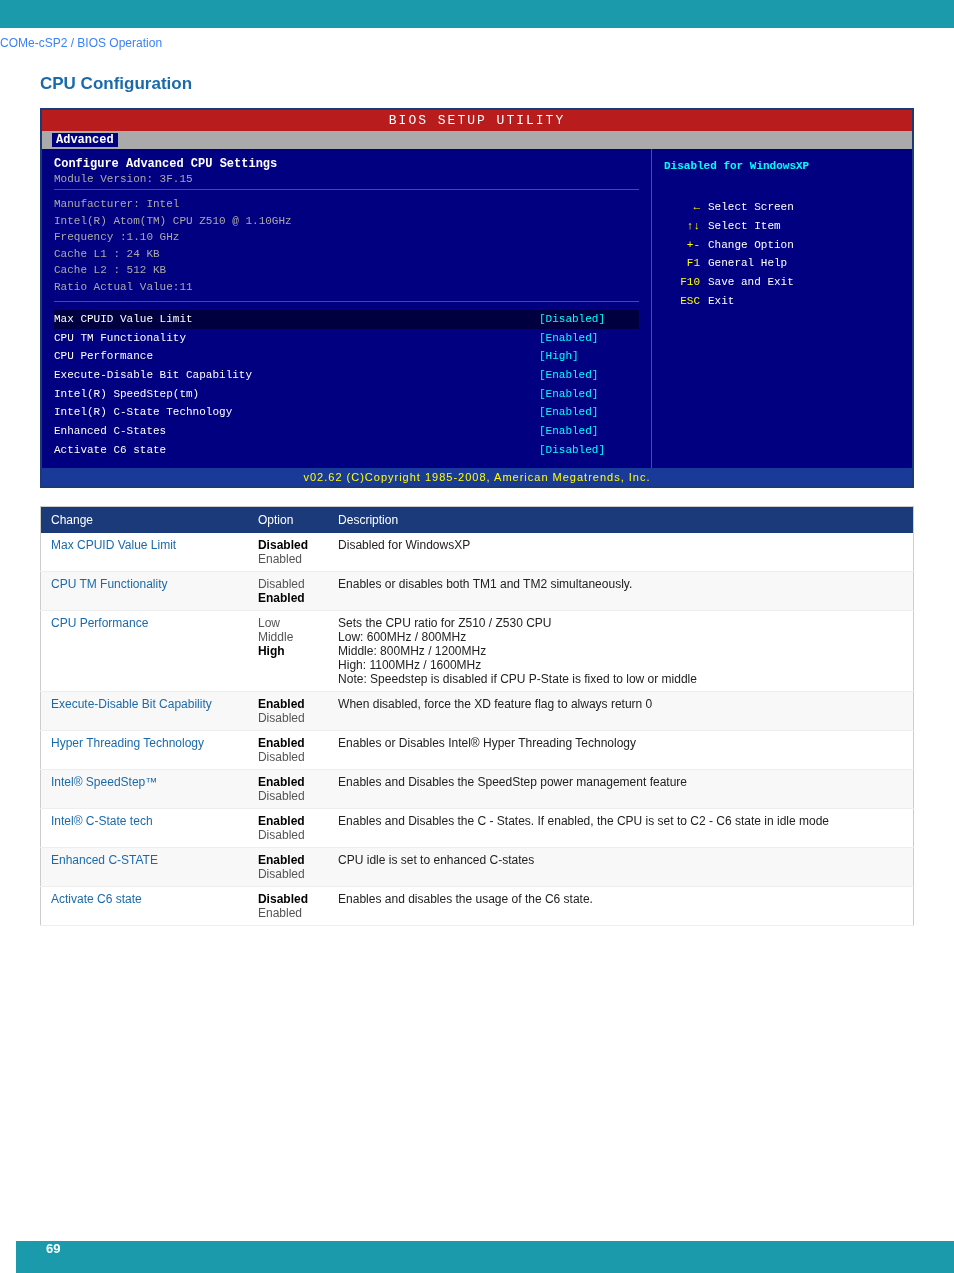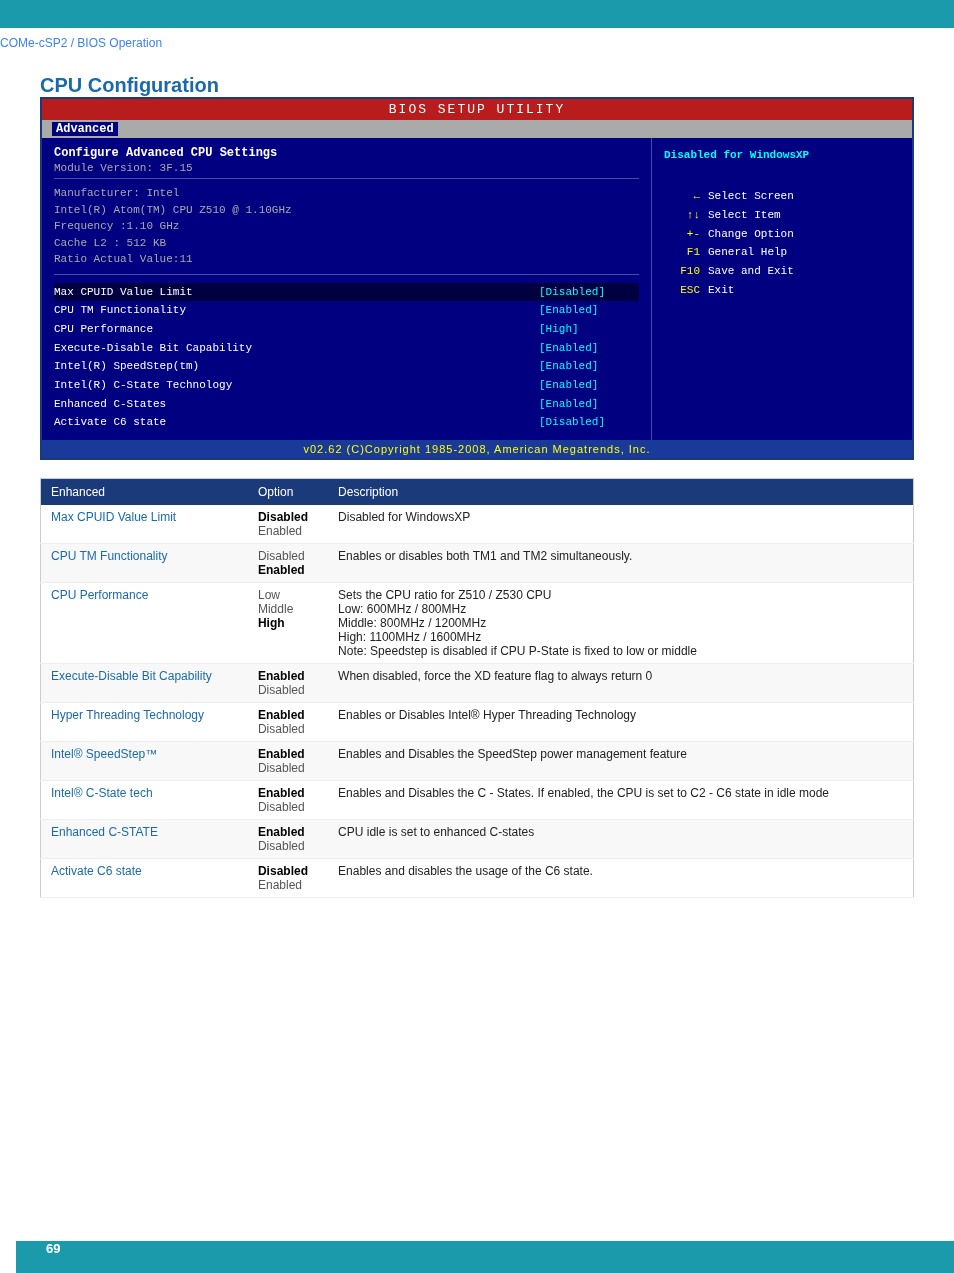--- a/index.html
+++ b/index.html
@@ -21,22 +21,23 @@
       text-align: left;
       padding: 8px 30px 4px 0;
       font-size: 12px;
       color: #3b82f6;
     }
     .main-content {
       padding: 20px 40px 40px 40px;
     }
     .page-title {
       color: #1a6aab;
-      font-size: 20px;
+      font-size: 17px;
       font-weight: bold;
+      margin-bottom: 14px;
     }
     
     .bios-box {
       border: 2px solid #1a3a7a;
       background: #1a1a6a;
       width: 100%;
       margin-bottom: 18px;
     }
     .bios-title-bar {
       background: #b91c1c;
@@ -220,20 +221,21 @@
 
     <div class="bios-inner">
 
       <div class="bios-left">
         <div class="bios-section-title">Configure Advanced CPU Settings</div>
         <div class="bios-subtitle">Module Version: 3F.15</div>
         <div class="bios-info">
           <div>Manufacturer: Intel</div>
           <div>Intel(R) Atom(TM) CPU  Z510    @ 1.10GHz</div>
           <div>Frequency    :1.10 GHz</div>
+          <div>Cache L1     : 24 KB</div>
           <div>Cache L2     : 512 KB</div>
           <div>Ratio Actual Value:11</div>
         </div>
         <div class="bios-settings">
           <div class="bios-row highlight">
             <span class="bios-row-label">Max CPUID Value Limit</span>
             <span class="bios-row-value">[Disabled]</span>
           </div>
           <div class="bios-row">
             <span class="bios-row-label">CPU TM Functionality</span>
@@ -297,21 +299,21 @@
         </div>
       </div>
     </div>
 
     <div class="bios-bottom-bar">v02.62 (C)Copyright 1985-2008, American Megatrends, Inc.</div>
   </div>
 
   <table class="config-table">
     <thead>
       <tr>
-        <th>Enhanced</th>
+        <th>Change</th>
         <th>Option</th>
         <th>Description</th>
       </tr>
     </thead>
     <tbody id="table-body">
     <tr>
           <td><span class="feature-link" style="color: rgb(26, 106, 171);">Max CPUID Value Limit</span></td>
           <td>
             <div style="font-weight: bold; color: rgb(0, 0, 0);">Disabled</div>
             <div style="color: rgb(85, 85, 85);">Enabled</div>

